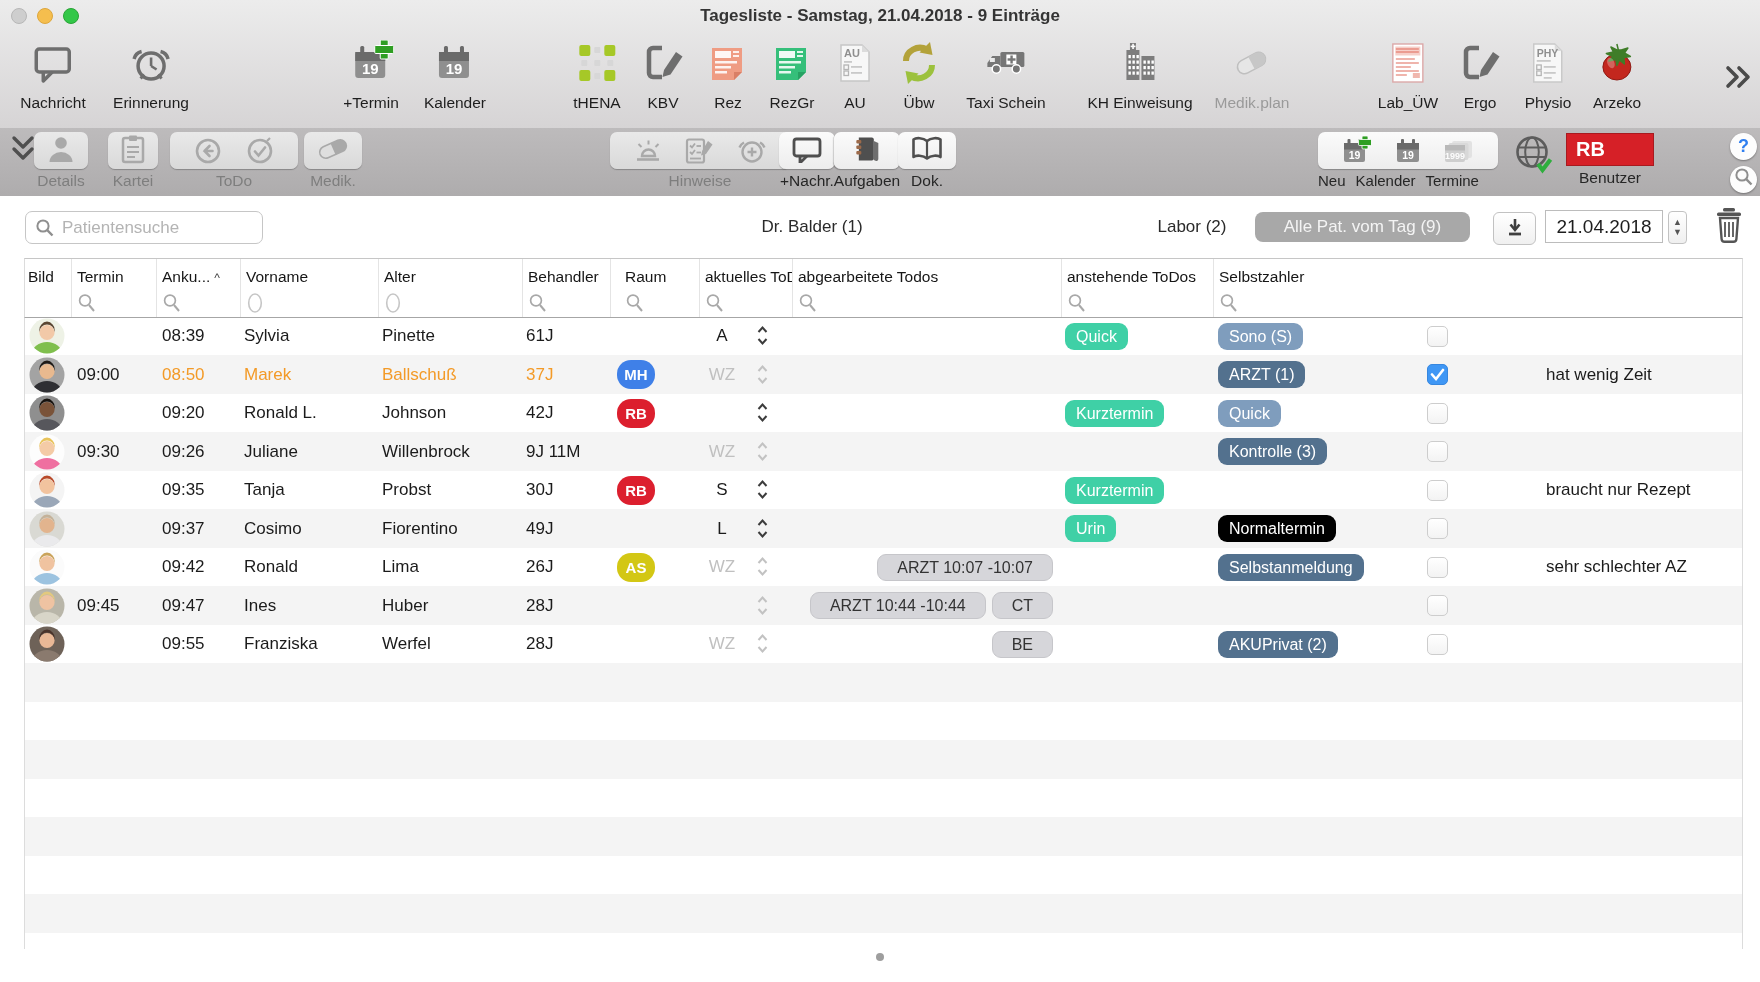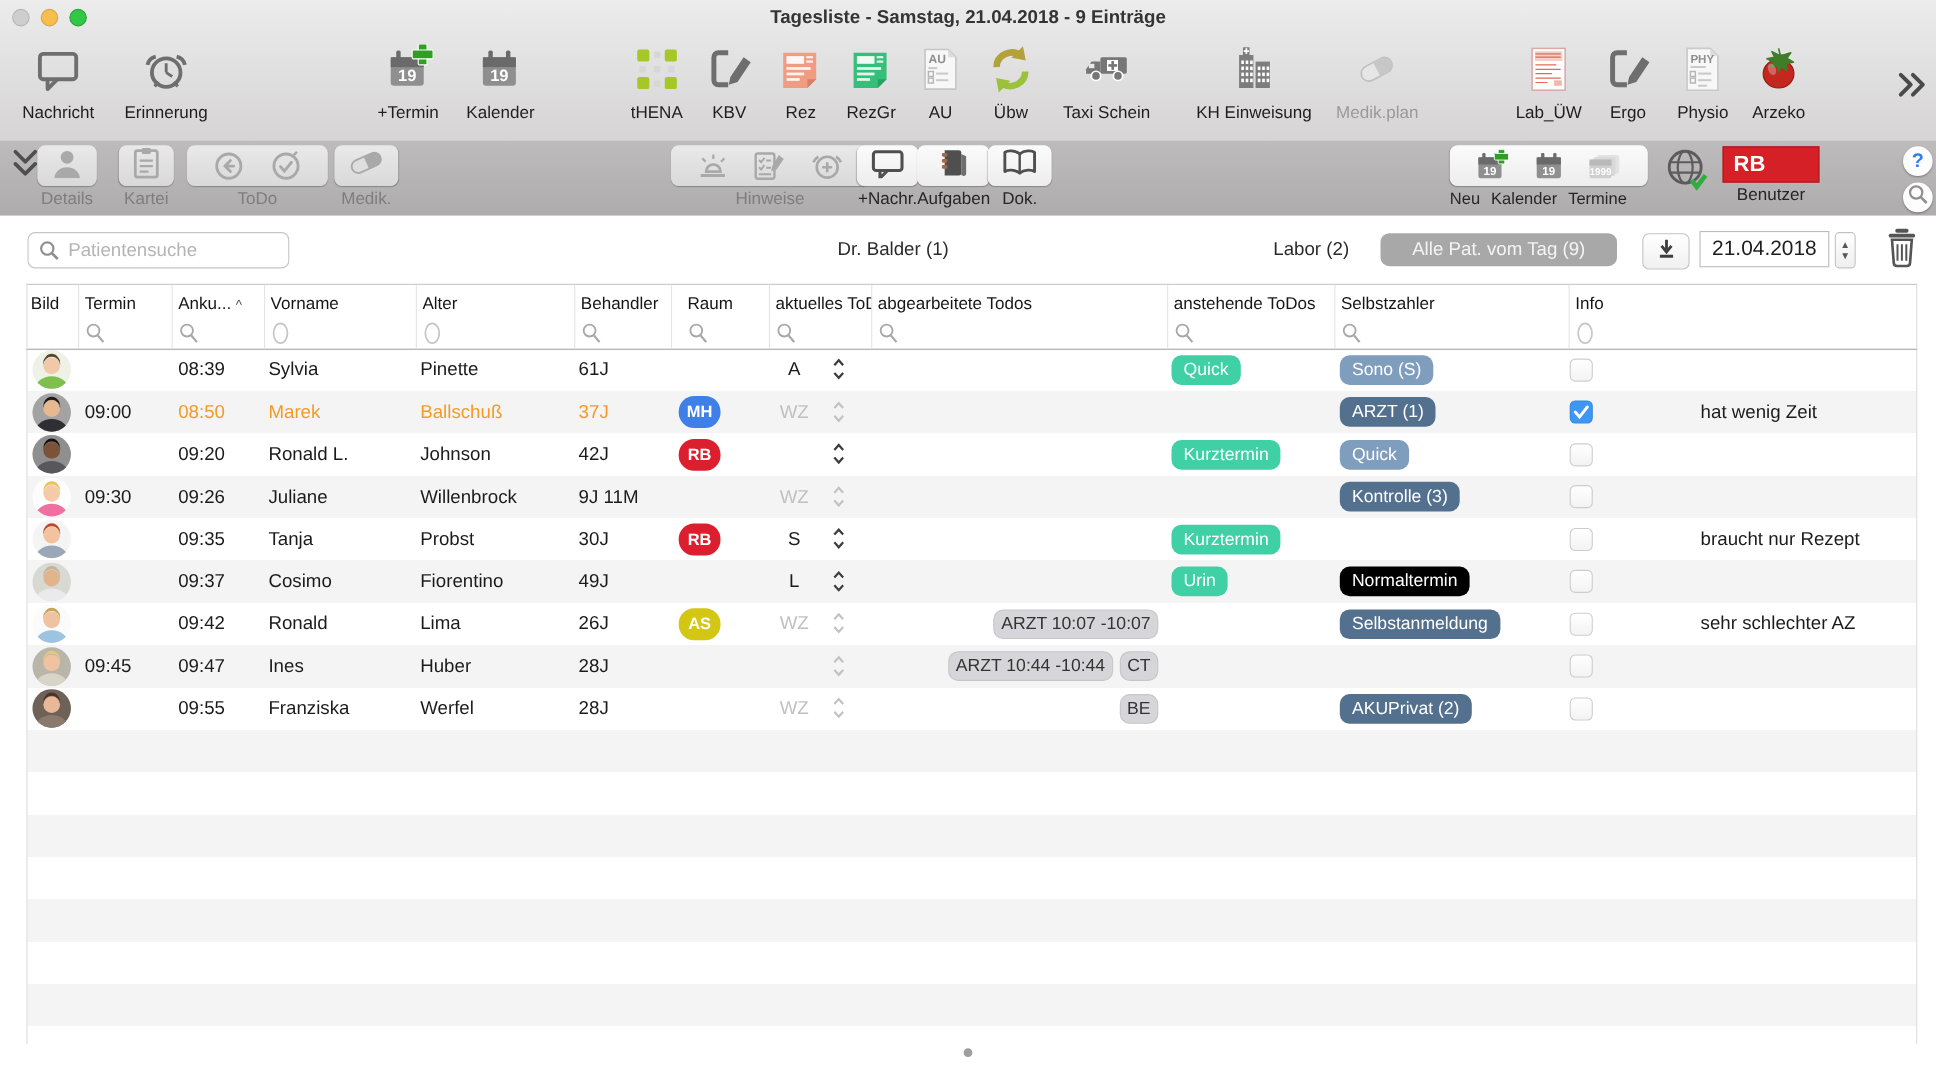--- a/index.html
+++ b/index.html
@@ -83,21 +83,21 @@
   .orange{color:#f39a27;}
   .c-avatar{padding-left:4px;display:flex;align-items:center;}
   .bbadge{margin-left:6px;width:38px;height:29px;border-radius:14px;color:#fff;font-size:15px;
     font-weight:700;display:flex;align-items:center;justify-content:center;}
   .c-raum{display:flex;align-items:center;}
   .raumtxt{width:44px;text-align:center;font-size:17px;}
   .raumtxt.wz{color:#c0c0c0;}
   .stepper{margin-left:12px;display:flex;}
   .c-done{display:flex;justify-content:flex-end;align-items:center;gap:6px;padding-right:9px;}
   .donepill{background:#d6d6da;border:1px solid #c6c6ca;color:#333;font-size:16px;height:25px;
-    line-height:25px;padding:0 6px;border-radius:9px;white-space:nowrap;}
+    line-height:25px;padding:0 19px;border-radius:9px;white-space:nowrap;}
   .todopill{display:inline-block;color:#fff;font-size:16px;height:27px;line-height:27px;
     padding:0 11px;border-radius:9px;white-space:nowrap;}
   .c-cur{padding-left:3px;}
   .c-pend{padding-left:4px;}
   .cb{width:21px;height:21px;border-radius:5px;border:1px solid #cdcdcd;background:linear-gradient(#fff,#f3f3f3);
     display:flex;align-items:center;justify-content:center;box-sizing:border-box;}
   .cb.on{background:#3f97f5;border-color:#3787df;}
   .c-info{padding-left:1px;white-space:nowrap;}
   .bottomstrip{position:absolute;left:0;top:949px;width:1760px;height:33px;background:#fff;}
   .dragdot{position:absolute;left:876px;top:4px;width:8px;height:8px;border-radius:50%;background:#9e9e9e;}
@@ -688,28 +688,20 @@
         </div>
         <div class="hcell">
           <div class="hlabel"><span>Selbstzahler</span></div>
           <div class="hfilter">
             <span><svg width="20" height="22" viewBox="0 0 20 22" xmlns="http://www.w3.org/2000/svg">
                 <circle cx="8" cy="8.5" r="5.4" fill="none" stroke="#a8a8a8" stroke-width="1.7"></circle>
                 <line x1="12" y1="13" x2="17" y2="19" stroke="#a8a8a8" stroke-width="2"></line>
               </svg></span>
           </div>
         </div>
-        <div class="hcell">
-          <div class="hlabel"><span>Info</span></div>
-          <div class="hfilter">
-            <span><svg width="20" height="22" viewBox="0 0 20 22" xmlns="http://www.w3.org/2000/svg">
-                <ellipse cx="9" cy="11" rx="6.3" ry="9" fill="none" stroke="#c6c6c6" stroke-width="1.6"></ellipse>
-              </svg></span>
-          </div>
-        </div>
       </div>
   </div>
   <div class="tbody">
       <div class="trow">
         <div class="c-avatar">
           <svg width="36" height="36" viewBox="0 0 36 36">
             <defs>
               <clipPath id="cp0">
                 <circle cx="18" cy="18" r="17.5"></circle>
               </clipPath>

